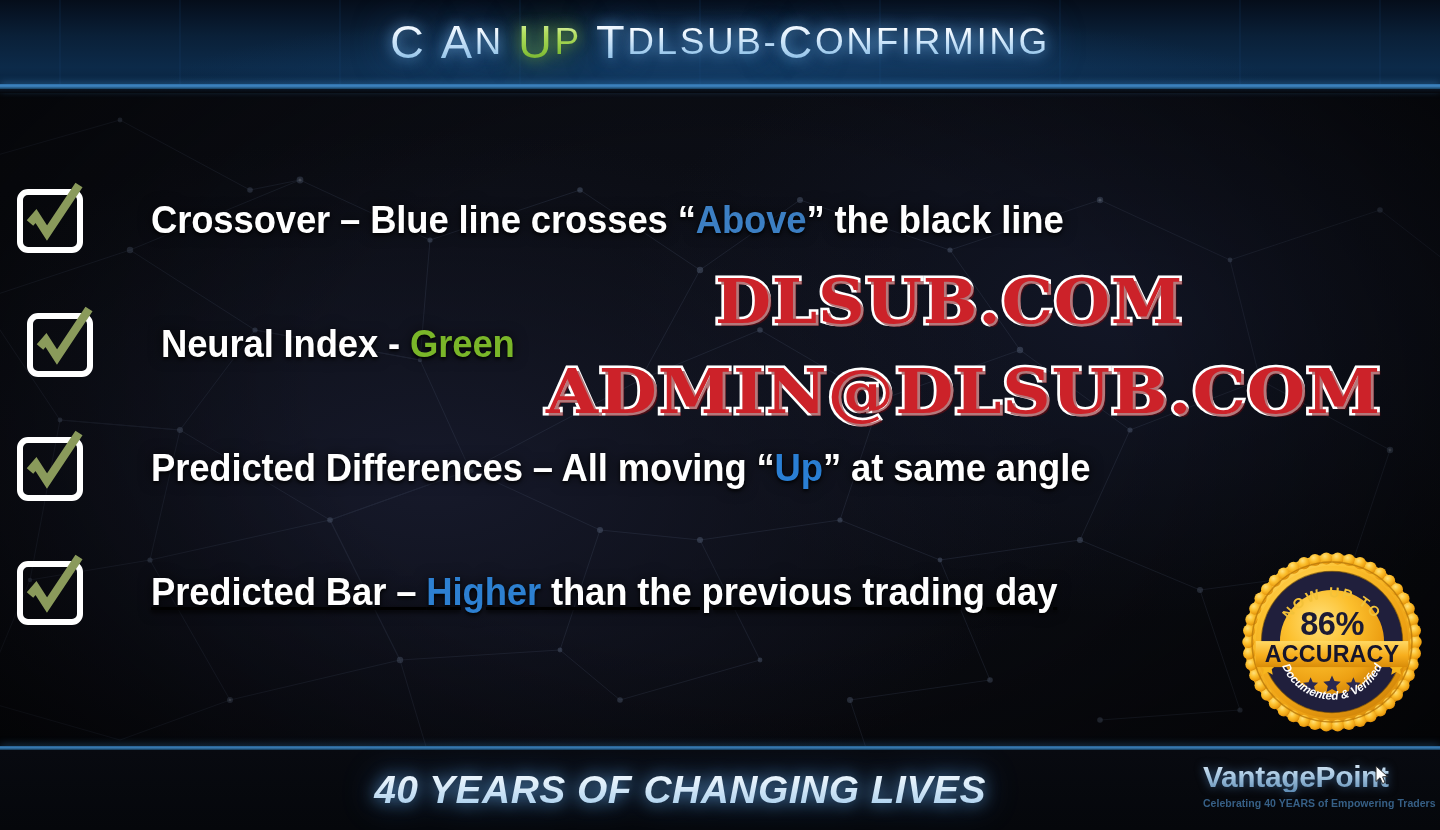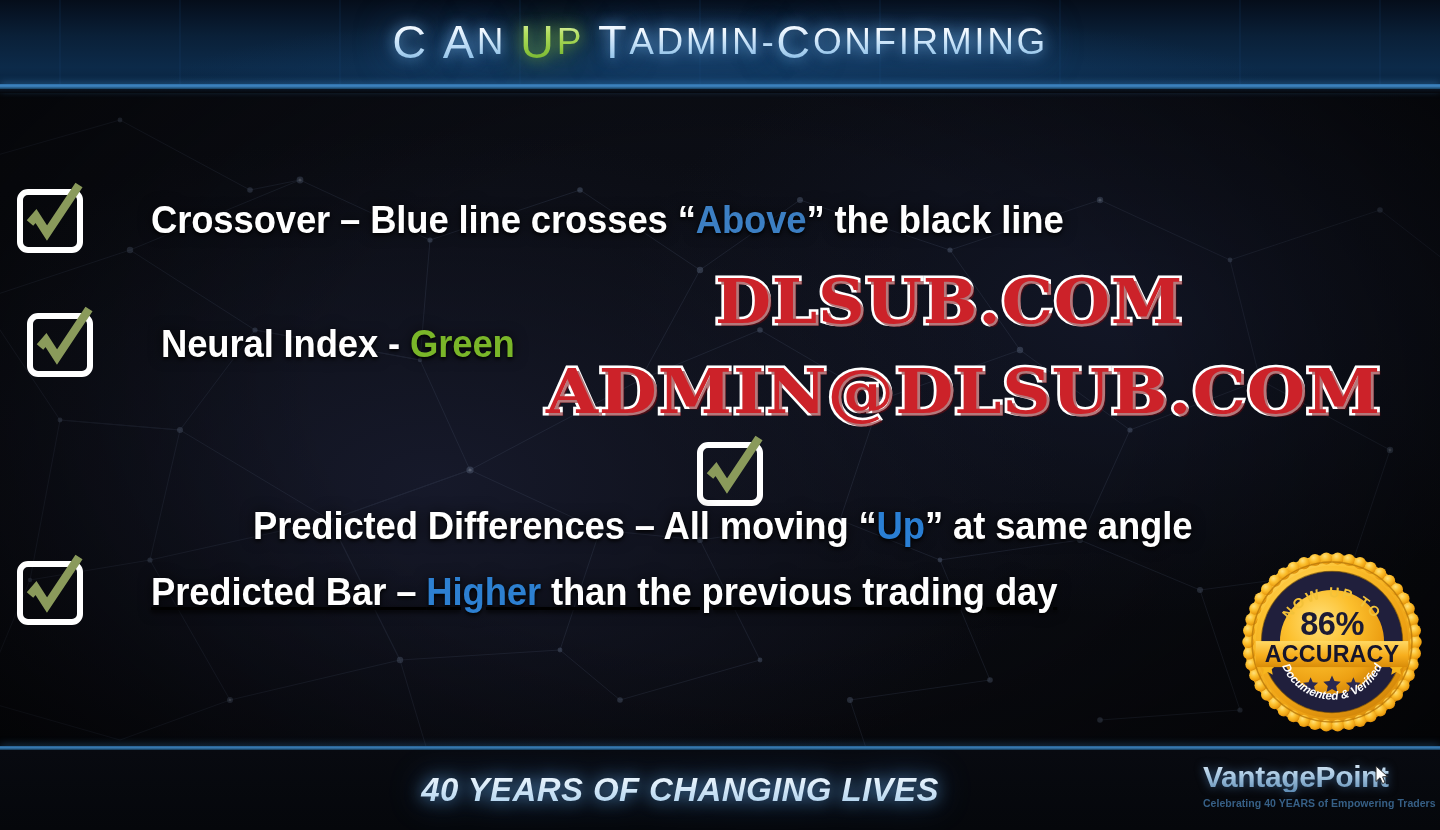--- a/index.html
+++ b/index.html
@@ -85,21 +85,21 @@
   
   .checklist {
     position:absolute; left:0; top:93px; width:1368px; height:655px; z-index:8;
   }
   .check-row {
     position:absolute; left:0; width:1440px; height:76px;
     display:flex; align-items:center;
   }
   .check-row.r0 { top:89px; }
   .check-row.r1 { top:213px;padding-left:10px; }
-  .check-row.r2 { top:349px;flex-direction:column; }
+  .check-row.r2 { top:337px; }
   .check-row.r3 { top:461px;text-decoration:underline; }
 
   .checkbox {
     position:relative;
     margin-left:19px;
     width:62px; height:62px; flex:0 0 62px;
   }
   .cb-svg { position:absolute; left:-6px; top:-10px; width:80px; height:80px; overflow:visible; }
 
   .row-text {
@@ -150,21 +150,21 @@
   }
   .footer {
     position:absolute; left:0; top:750px; width:1440px; height:80px; z-index:10;
     background:linear-gradient(180deg,#080a10 0%,#05070b 100%);
   }
   .footer-tagline {
     position:absolute; left:0; top:0; width:1440px; height:80px;
     display:flex; align-items:center; justify-content:center;
     font-family:"Liberation Sans", sans-serif;
     font-weight:700; font-style:italic;
-    font-size:33px;
+    font-size:39px;
     letter-spacing:.012em;
     white-space:nowrap;
     padding-right:80px;
     background:linear-gradient(180deg,#ffffff 10%,#e2f0fb 40%,#9ec8ea 78%,#6ea6d4 100%);
     -webkit-background-clip:text; background-clip:text;
     -webkit-text-fill-color:transparent; color:transparent;
     filter:drop-shadow(0 0 8px rgba(110,175,235,.7)) drop-shadow(0 0 16px rgba(40,110,190,.45));
   }
   .logo {
     position:absolute; left:1203px; top:762px; width:228px; height:56px; z-index:12;
@@ -295,21 +295,21 @@
     <div class="title" id="title-host">
         <span class="cap tl-blue">C</span>
         <span class="sp"></span>
         <span class="cap tl-blue">A</span>
         <span class="sm tl-blue">N</span>
         <span class="sp"></span>
         <span class="cap tl-green">U</span>
         <span class="sm tl-green">P</span>
         <span class="sp"></span>
         <span class="cap tl-blue">T</span>
-        <span class="sm tl-blue">ADMIN</span>
+        <span class="sm tl-blue">DLSUB</span>
         <span class="sm tl-blue"> - </span>
         <span class="cap tl-blue">C</span>
         <span class="sm tl-blue">ONFIRMING</span>
       </div>
   </div>
   <div class="divider-top"></div>
   <div class="divider-top-dark"></div>
 
   <div class="checklist" id="checklist-host">
       <div class="check-row r0">

